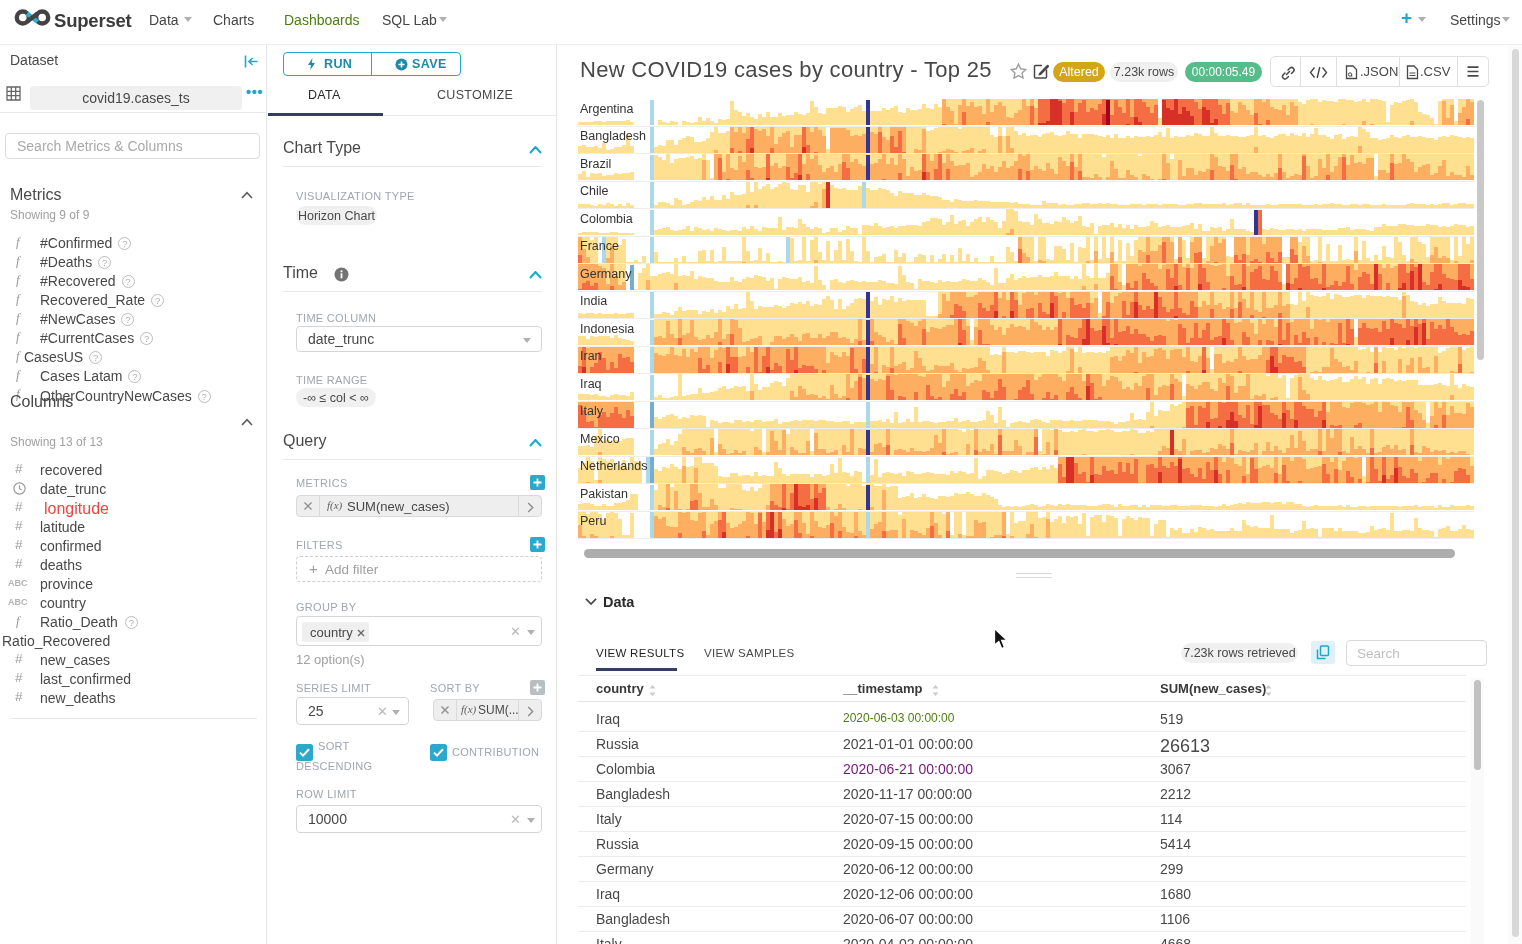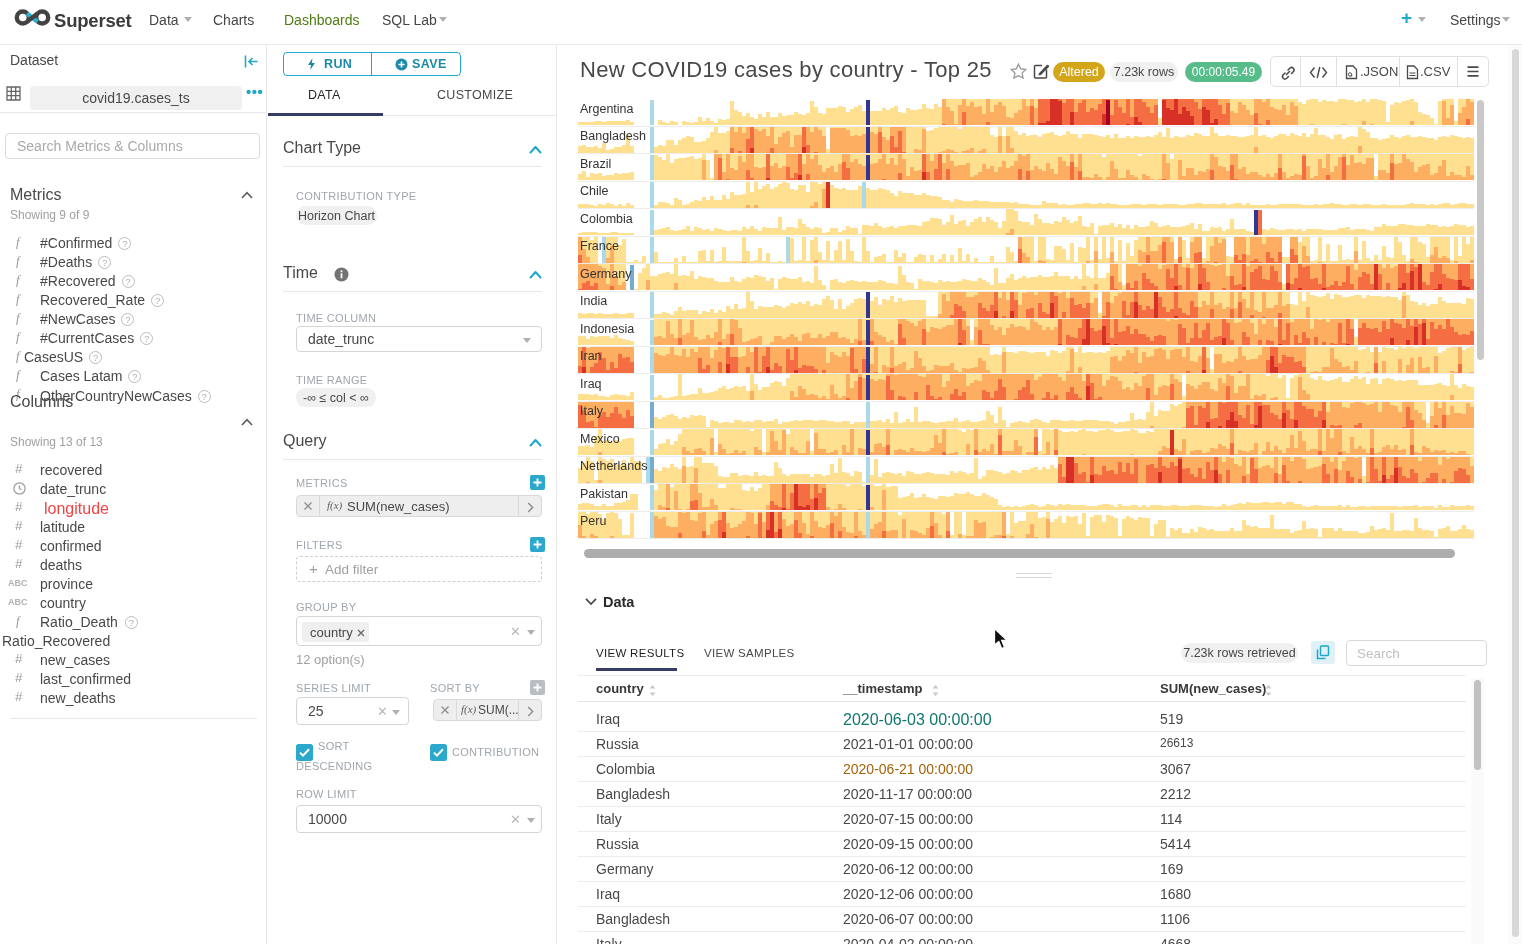--- a/index.html
+++ b/index.html
@@ -169,21 +169,21 @@
  <span class="abs" style="left:40px;top:43px;font-size:12.5px;color:#2a2a2a;letter-spacing:.3px">DATA</span>
  <span class="abs" style="left:169px;top:43px;font-size:12.5px;color:#484848;letter-spacing:.3px">CUSTOMIZE</span>
  <div class="abs" style="left:0;top:70px;width:289px;height:1px;background:#e8e8e8"></div>
  <div class="abs" style="left:0;top:68px;width:115px;height:3px;background:#363c64"></div>
 
  <span class="sec abs" style="left:15px;top:94px">Chart Type</span>
  <svg class="abs" style="left:261px;top:100px" width="13" height="9" viewBox="0 0 13 9">
       <path class="chev" d="M1.5 7.5 L6.5 2 L11.5 7.5"></path>
     </svg>
  <div class="hr" style="left:15px;top:121px;width:259px"></div>
- <span class="lbl abs" style="left:28px;top:145px">CONTRIBUTION TYPE</span>
+ <span class="lbl abs" style="left:28px;top:145px">VISUALIZATION TYPE</span>
  <div class="pill abs" style="left:28px;top:161px;width:81px;height:19px">Horizon Chart</div>
 
  <span class="sec abs" style="left:15px;top:219px">Time</span>
  <svg class="abs" style="left:66px;top:222px" width="15" height="15" viewBox="0 0 15 15">
       <circle cx="7.5" cy="7.5" r="7" fill="#737373"></circle>
       <rect x="6.6" y="6.3" width="1.8" height="5" fill="#fff"></rect>
       <rect x="6.6" y="3.4" width="1.8" height="1.8" fill="#fff"></rect>
     </svg>
  <svg class="abs" style="left:261px;top:225px" width="13" height="9" viewBox="0 0 13 9">
       <path class="chev" d="M1.5 7.5 L6.5 2 L11.5 7.5"></path>
@@ -488,52 +488,52 @@
       <path d="M4.5 1 L7.5 4.5 H1.5 Z" fill="#c9c9c9"></path>
       <path d="M4.5 12 L1.5 8.5 H7.5 Z" fill="#c9c9c9"></path>
     </svg>
  <span class="abs" style="left:602px;top:636px;font-size:13px;font-weight:bold;color:#383838">SUM(new_cases)</span>
  <svg class="abs" style="left:706px;top:639px" width="9" height="13" viewBox="0 0 9 13">
       <path d="M4.5 1 L7.5 4.5 H1.5 Z" fill="#c9c9c9"></path>
       <path d="M4.5 12 L1.5 8.5 H7.5 Z" fill="#c9c9c9"></path>
     </svg>
  <div class="abs" style="left:20px;top:662px;width:888px;height:25px;border-bottom:1px solid #ececec">
  <span class="abs" style="left:18px;top:4px;font-size:14px;color:#484848">Iraq</span>
- <span class="abs" style="left:265px;top:4px;font-size:16px;color:#0f766e">2020-06-03 00:00:00</span>
+ <span class="abs" style="left:265px;top:4px;font-size:12px;color:#4d7c0f">2020-06-03 00:00:00</span>
  <span class="abs" style="left:582px;top:4px;font-size:14px;color:#484848">519</span>
 </div>
     <div class="abs" style="left:20px;top:687px;width:888px;height:25px;border-bottom:1px solid #ececec">
  <span class="abs" style="left:18px;top:4px;font-size:14px;color:#484848">Russia</span>
  <span class="abs" style="left:265px;top:4px;font-size:14px;color:#484848">2021-01-01 00:00:00</span>
- <span class="abs" style="left:582px;top:4px;font-size:12px;color:#484848">26613</span>
+ <span class="abs" style="left:582px;top:4px;font-size:18px;color:#484848">26613</span>
 </div>
     <div class="abs" style="left:20px;top:712px;width:888px;height:25px;border-bottom:1px solid #ececec">
  <span class="abs" style="left:18px;top:4px;font-size:14px;color:#484848">Colombia</span>
- <span class="abs" style="left:265px;top:4px;font-size:14px;color:#a16207">2020-06-21 00:00:00</span>
+ <span class="abs" style="left:265px;top:4px;font-size:14px;color:#701a75">2020-06-21 00:00:00</span>
  <span class="abs" style="left:582px;top:4px;font-size:14px;color:#484848">3067</span>
 </div>
     <div class="abs" style="left:20px;top:737px;width:888px;height:25px;border-bottom:1px solid #ececec">
  <span class="abs" style="left:18px;top:4px;font-size:14px;color:#484848">Bangladesh</span>
  <span class="abs" style="left:265px;top:4px;font-size:14px;color:#484848">2020-11-17 00:00:00</span>
  <span class="abs" style="left:582px;top:4px;font-size:14px;color:#484848">2212</span>
 </div>
     <div class="abs" style="left:20px;top:762px;width:888px;height:25px;border-bottom:1px solid #ececec">
  <span class="abs" style="left:18px;top:4px;font-size:14px;color:#484848">Italy</span>
  <span class="abs" style="left:265px;top:4px;font-size:14px;color:#484848">2020-07-15 00:00:00</span>
  <span class="abs" style="left:582px;top:4px;font-size:14px;color:#484848">114</span>
 </div>
     <div class="abs" style="left:20px;top:787px;width:888px;height:25px;border-bottom:1px solid #ececec">
  <span class="abs" style="left:18px;top:4px;font-size:14px;color:#484848">Russia</span>
  <span class="abs" style="left:265px;top:4px;font-size:14px;color:#484848">2020-09-15 00:00:00</span>
  <span class="abs" style="left:582px;top:4px;font-size:14px;color:#484848">5414</span>
 </div>
     <div class="abs" style="left:20px;top:812px;width:888px;height:25px;border-bottom:1px solid #ececec">
  <span class="abs" style="left:18px;top:4px;font-size:14px;color:#484848">Germany</span>
  <span class="abs" style="left:265px;top:4px;font-size:14px;color:#484848">2020-06-12 00:00:00</span>
- <span class="abs" style="left:582px;top:4px;font-size:14px;color:#484848">169</span>
+ <span class="abs" style="left:582px;top:4px;font-size:14px;color:#484848">299</span>
 </div>
     <div class="abs" style="left:20px;top:837px;width:888px;height:25px;border-bottom:1px solid #ececec">
  <span class="abs" style="left:18px;top:4px;font-size:14px;color:#484848">Iraq</span>
  <span class="abs" style="left:265px;top:4px;font-size:14px;color:#484848">2020-12-06 00:00:00</span>
  <span class="abs" style="left:582px;top:4px;font-size:14px;color:#484848">1680</span>
 </div>
     <div class="abs" style="left:20px;top:862px;width:888px;height:25px;border-bottom:1px solid #ececec">
  <span class="abs" style="left:18px;top:4px;font-size:14px;color:#484848">Bangladesh</span>
  <span class="abs" style="left:265px;top:4px;font-size:14px;color:#484848">2020-06-07 00:00:00</span>
  <span class="abs" style="left:582px;top:4px;font-size:14px;color:#484848">1106</span>

